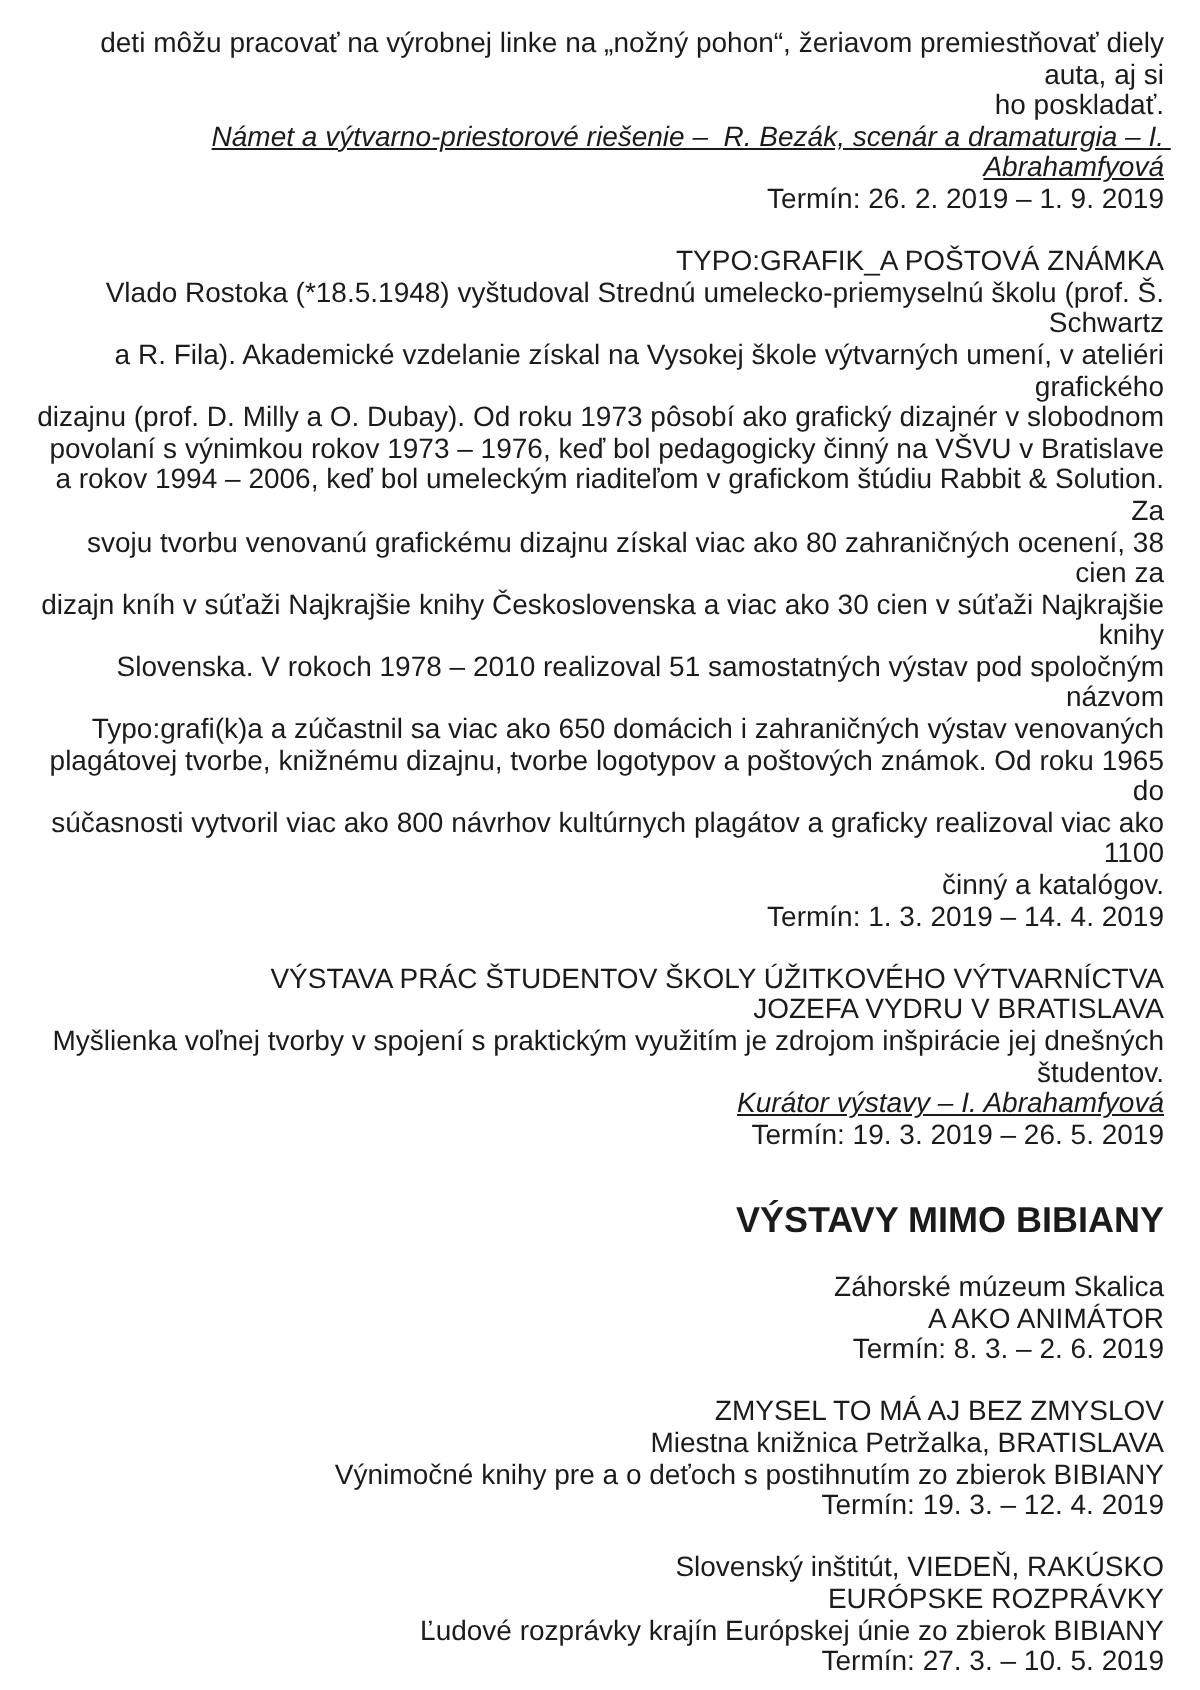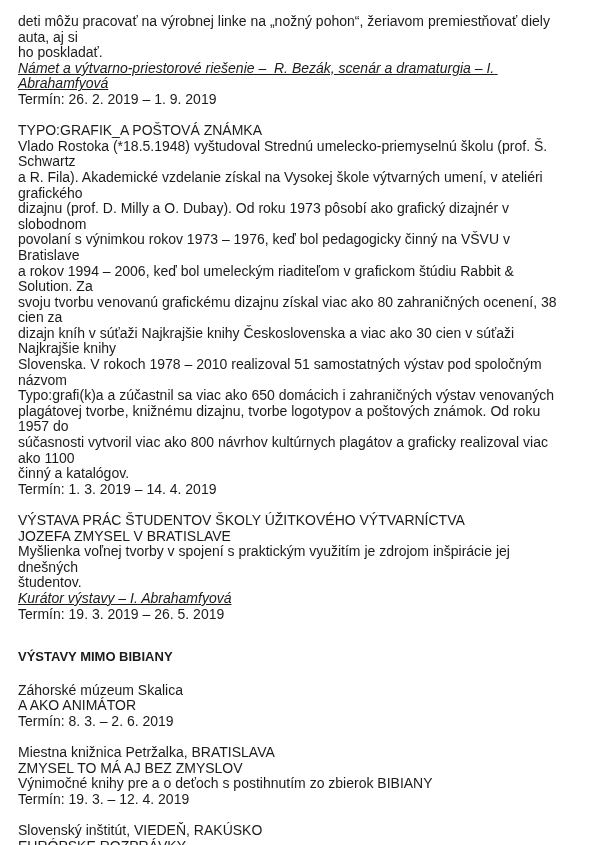--- a/index.html
+++ b/index.html
@@ -5,43 +5,44 @@
   html, body {
     margin: 0;
     padding: 0;
     background: #ffffff;
   }
   .page {
     width: 600px;
     height: 845px;
     box-sizing: border-box;
     background: #ffffff;
-    padding: 14px 34px 0 18px;
+    padding: 14px 18px 0 18px;
     overflow: hidden;
     font-family: "Liberation Sans", "DejaVu Sans", sans-serif;
     font-size: 14px;
     line-height: 15.6px;
     color: #1b1b1b;
+    text-align: right;
     -webkit-font-smoothing: antialiased;
   }
   .section {
     margin: 0 0 15.6px 0;
   }
   .section:last-child {
     margin-bottom: 0;
   }
   .line {
     white-space: pre-wrap;
   }
   .line.normal { font-weight: normal; font-style: normal; }
   .line.bold   { font-weight: normal; }
   .line.italic { font-style: italic; text-decoration: underline; }
   .line.title  {
     font-weight: bold;
-    font-size: 13px;
+    font-size: 18px;
     line-height: 18px;
     padding: 1px 0 1px 0;
     margin-top: 25px;
   }
 </style>
 </head>
 <body>
 
 <div class="page" style="color: rgb(27, 27, 27); background: rgb(255, 255, 255);">
   <div id="doc-body">
@@ -55,44 +56,44 @@
         <div class="line bold">TYPO:GRAFIK_A POŠTOVÁ ZNÁMKA</div>
         <div class="line normal">Vlado Rostoka (*18.5.1948) vyštudoval Strednú umelecko-priemyselnú školu (prof. Š. Schwartz</div>
         <div class="line normal">a R. Fila). Akademické vzdelanie získal na Vysokej škole výtvarných umení, v ateliéri grafického</div>
         <div class="line normal">dizajnu (prof. D. Milly a O. Dubay). Od roku 1973 pôsobí ako grafický dizajnér v slobodnom</div>
         <div class="line normal">povolaní s výnimkou rokov 1973 – 1976, keď bol pedagogicky činný na VŠVU v Bratislave</div>
         <div class="line normal">a rokov 1994 – 2006, keď bol umeleckým riaditeľom v grafickom štúdiu Rabbit &amp; Solution. Za</div>
         <div class="line normal">svoju tvorbu venovanú grafickému dizajnu získal viac ako 80 zahraničných ocenení, 38 cien za</div>
         <div class="line normal">dizajn kníh v súťaži Najkrajšie knihy Československa a viac ako 30 cien v súťaži Najkrajšie knihy</div>
         <div class="line normal">Slovenska. V rokoch 1978 – 2010 realizoval 51 samostatných výstav pod spoločným názvom</div>
         <div class="line normal">Typo:grafi(k)a a zúčastnil sa viac ako 650 domácich i zahraničných výstav venovaných</div>
-        <div class="line normal">plagátovej tvorbe, knižnému dizajnu, tvorbe logotypov a poštových známok. Od roku 1957 do</div>
+        <div class="line normal">plagátovej tvorbe, knižnému dizajnu, tvorbe logotypov a poštových známok. Od roku 1965 do</div>
         <div class="line normal">súčasnosti vytvoril viac ako 800 návrhov kultúrnych plagátov a graficky realizoval viac ako 1100</div>
         <div class="line normal">činný a katalógov.</div>
         <div class="line bold">Termín: 1. 3. 2019 – 14. 4. 2019</div>
       </div>
       <div class="section">
         <div class="line bold">VÝSTAVA PRÁC ŠTUDENTOV ŠKOLY ÚŽITKOVÉHO VÝTVARNÍCTVA</div>
-        <div class="line bold">JOZEFA ZMYSEL V BRATISLAVE</div>
+        <div class="line bold">JOZEFA VYDRU V BRATISLAVA</div>
         <div class="line normal">Myšlienka voľnej tvorby v spojení s praktickým využitím je zdrojom inšpirácie jej dnešných</div>
         <div class="line normal">študentov.</div>
         <div class="line italic">Kurátor výstavy – I. Abrahamfyová</div>
         <div class="line bold">Termín: 19. 3. 2019 – 26. 5. 2019</div>
       </div>
       <div class="section">
         <div class="line title">VÝSTAVY MIMO BIBIANY</div>
       </div>
       <div class="section">
         <div class="line normal">Záhorské múzeum Skalica</div>
         <div class="line bold">A AKO ANIMÁTOR</div>
         <div class="line bold">Termín: 8. 3. – 2. 6. 2019</div>
       </div>
       <div class="section">
+        <div class="line bold">ZMYSEL TO MÁ AJ BEZ ZMYSLOV</div>
         <div class="line normal">Miestna knižnica Petržalka, BRATISLAVA</div>
-        <div class="line bold">ZMYSEL TO MÁ AJ BEZ ZMYSLOV</div>
         <div class="line normal">Výnimočné knihy pre a o deťoch s postihnutím zo zbierok BIBIANY</div>
         <div class="line bold">Termín: 19. 3. – 12. 4. 2019</div>
       </div>
       <div class="section">
         <div class="line normal">Slovenský inštitút, VIEDEŇ, RAKÚSKO</div>
         <div class="line bold">EURÓPSKE ROZPRÁVKY</div>
         <div class="line normal">Ľudové rozprávky krajín Európskej únie zo zbierok BIBIANY</div>
         <div class="line bold">Termín: 27. 3. – 10. 5. 2019</div>
       </div>
     </div>

